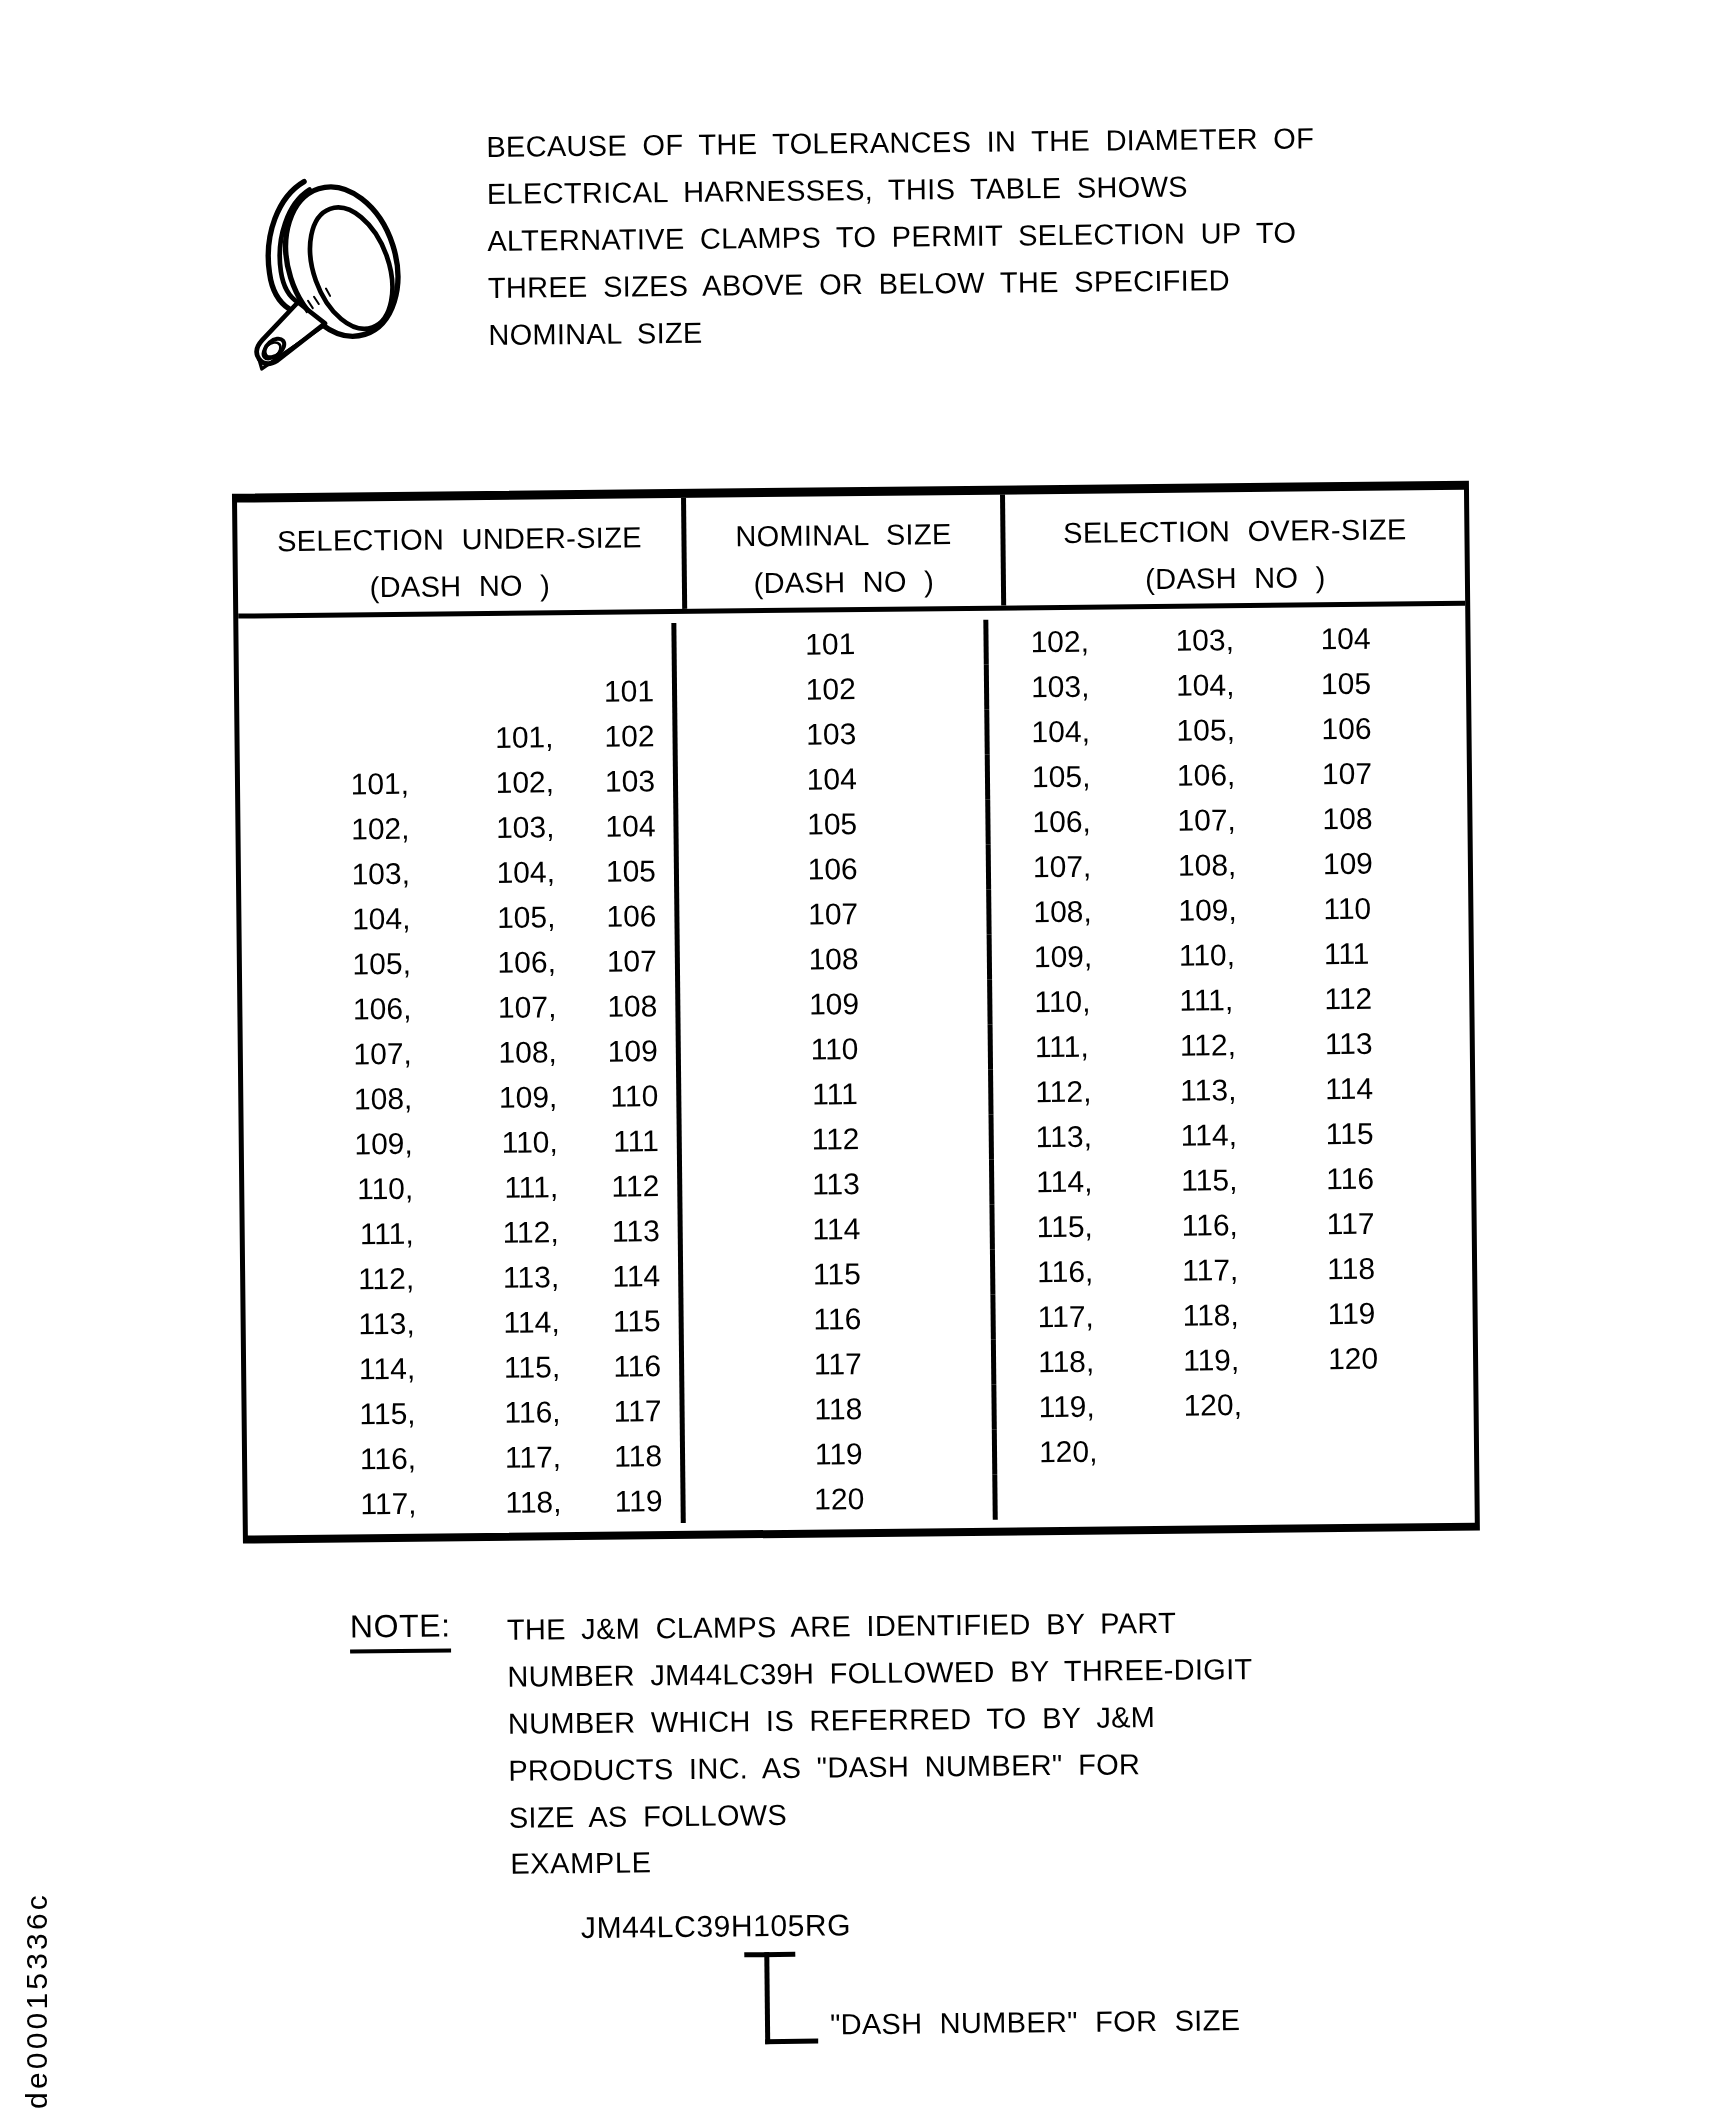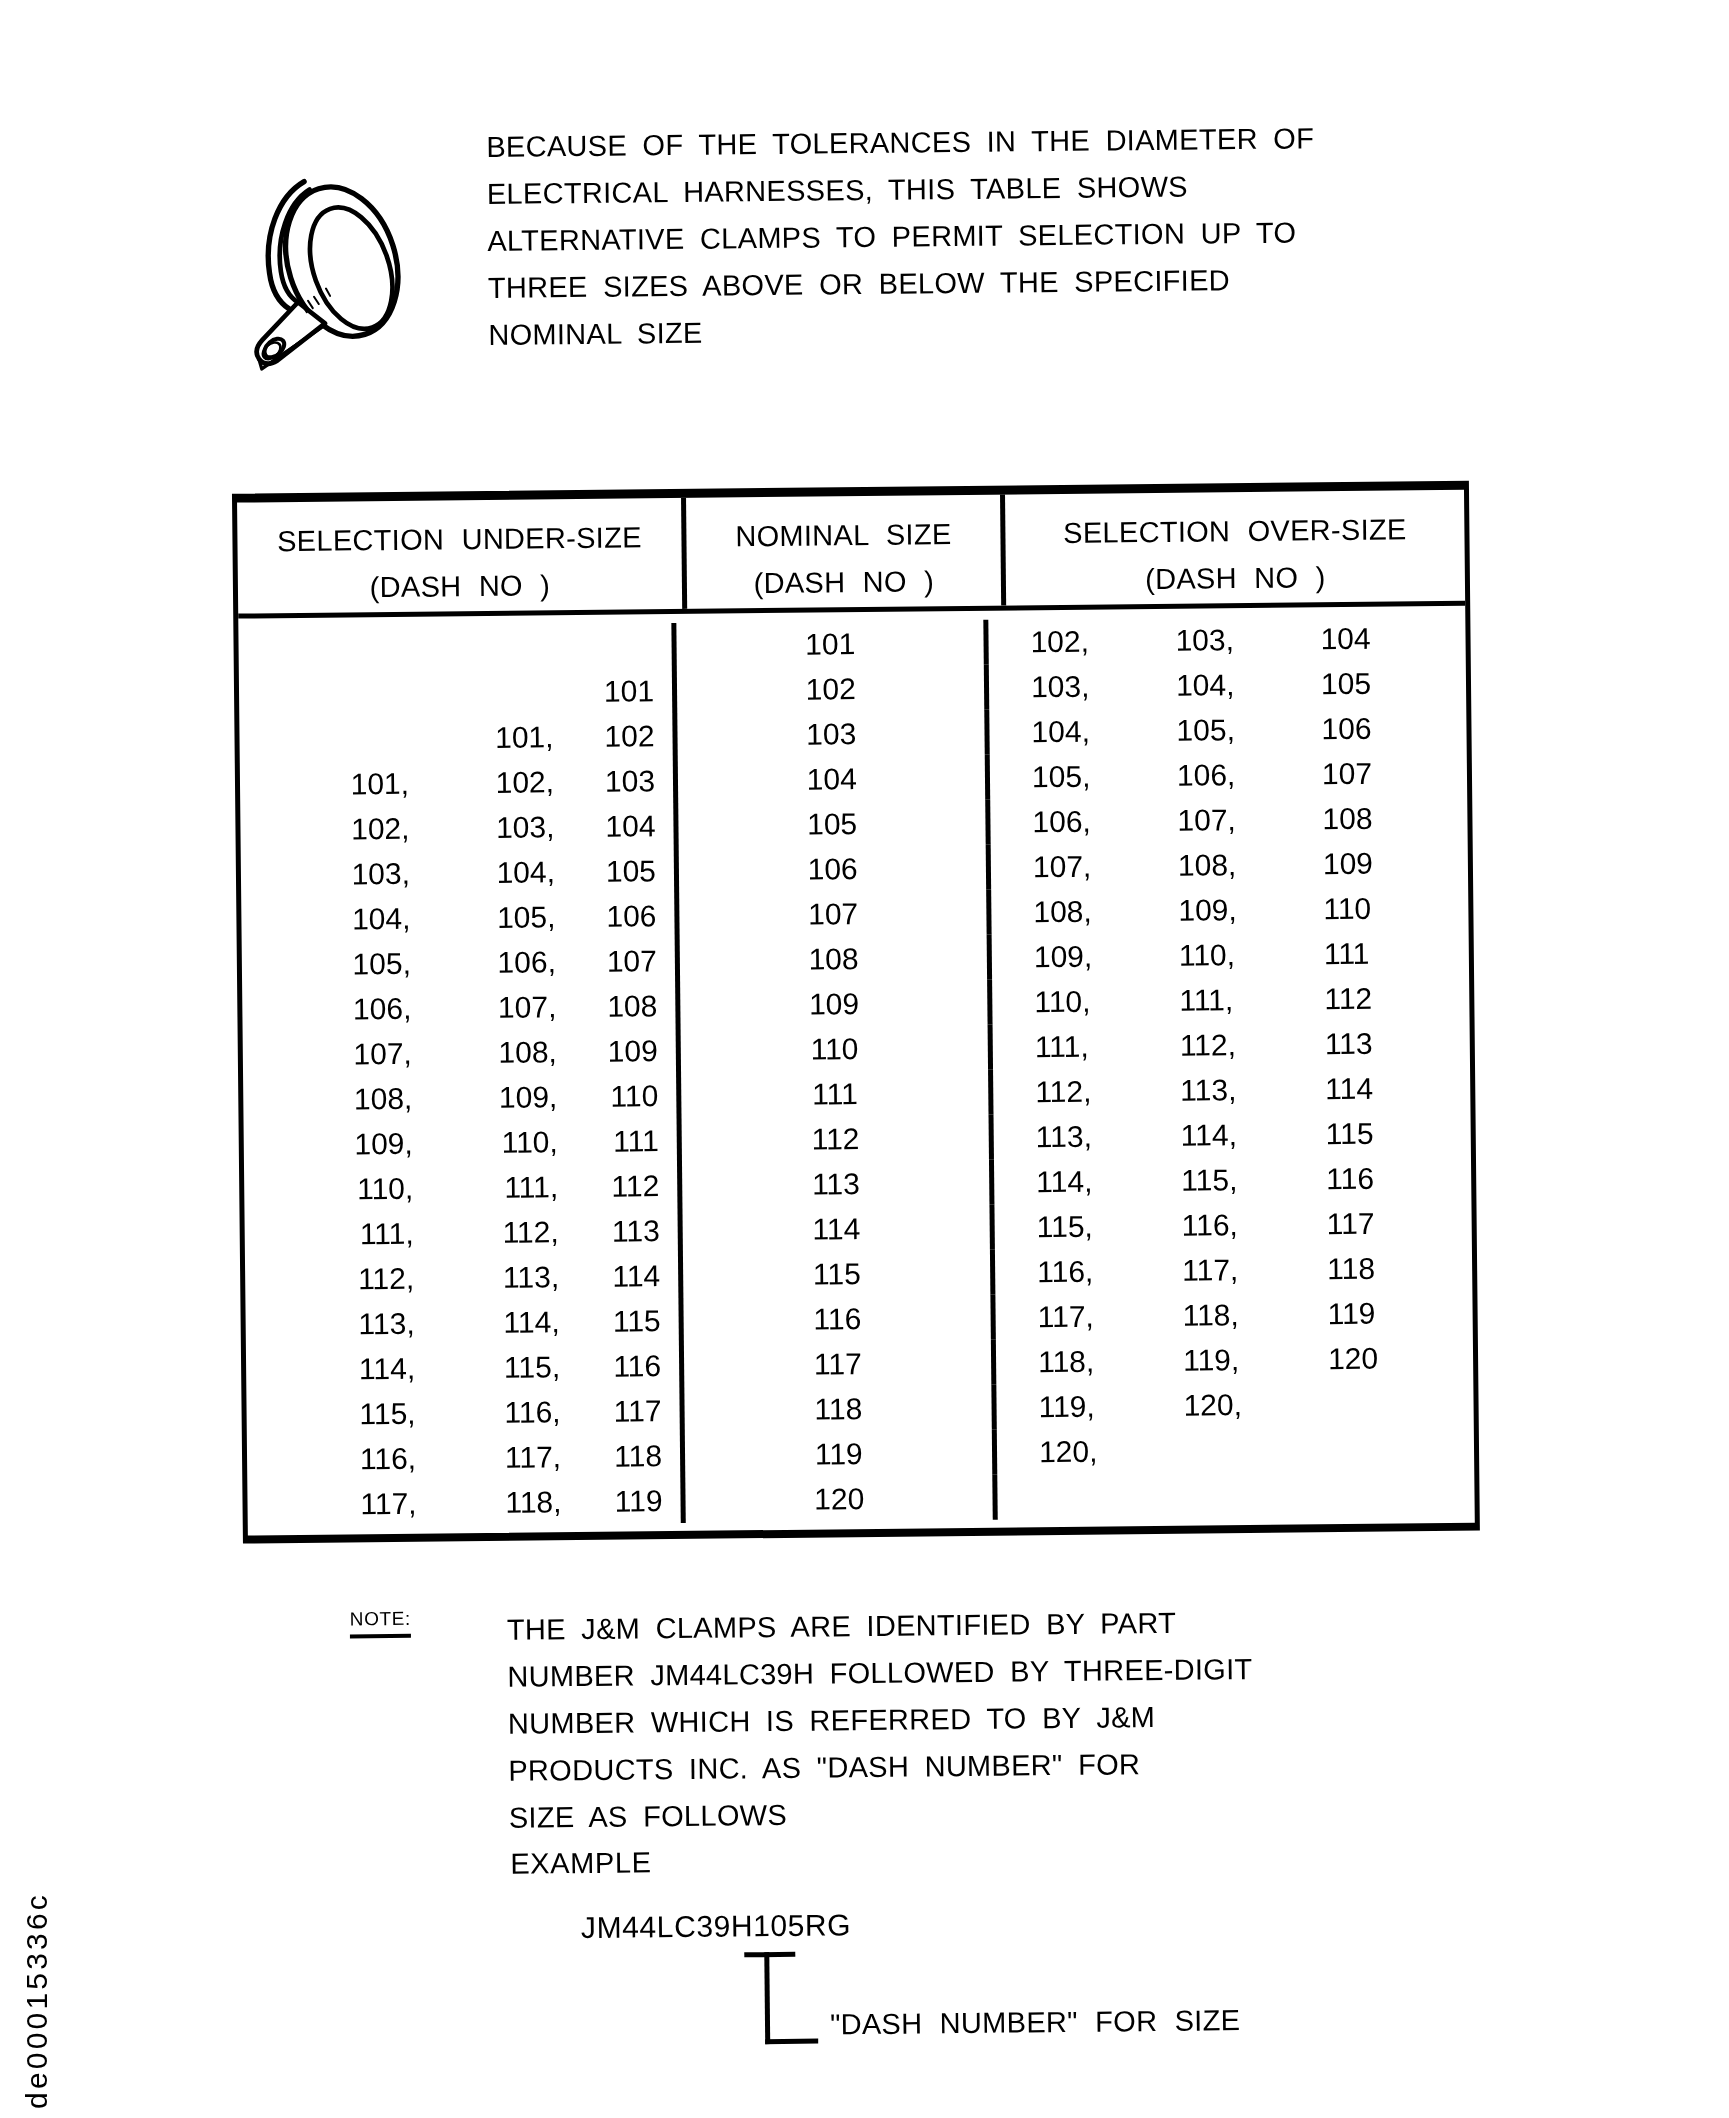--- a/index.html
+++ b/index.html
@@ -28,21 +28,21 @@
   .trow{display:flex;height:45px;line-height:45px;font-size:30px;}
   .cell{box-sizing:border-box;}
   .under{width:449px;border-right:5.2px solid #000;display:flex;}
   .u{display:inline-block;text-align:right;white-space:pre;}
   .u1{width:169px;} .u2{width:145px;} .u3{width:101px;}
   .nominal{width:319px;border-right:5.2px solid #000;text-align:center;}
   .over{flex:1;display:flex;padding-left:42px;}
   .o{display:inline-block;width:145px;text-align:left;white-space:pre;}
 
   
-  .note-label{position:absolute;left:343px;top:1608px;font-size:19px;letter-spacing:0.6px;
+  .note-label{position:absolute;left:343px;top:1608px;font-size:32px;letter-spacing:0.6px;
               border-bottom:4.5px solid #000;padding-bottom:3.9px;}
   .note-lines{position:absolute;left:500px;top:1608px;font-size:29px;line-height:47px;
               letter-spacing:0.3px;word-spacing:7.1px;white-space:nowrap;}
 
   
   .example-label{position:absolute;left:501px;top:1849px;font-size:29px;letter-spacing:0.6px;}
   .part-number{position:absolute;left:571px;top:1913px;font-size:30px;letter-spacing:0.6px;white-space:pre;}
   .leader{position:absolute;background:#000;}
   .lead-top{left:734px;top:1956px;width:51px;height:4.5px;}
   .lead-stem{left:754px;top:1956px;width:4.5px;height:92px;}

